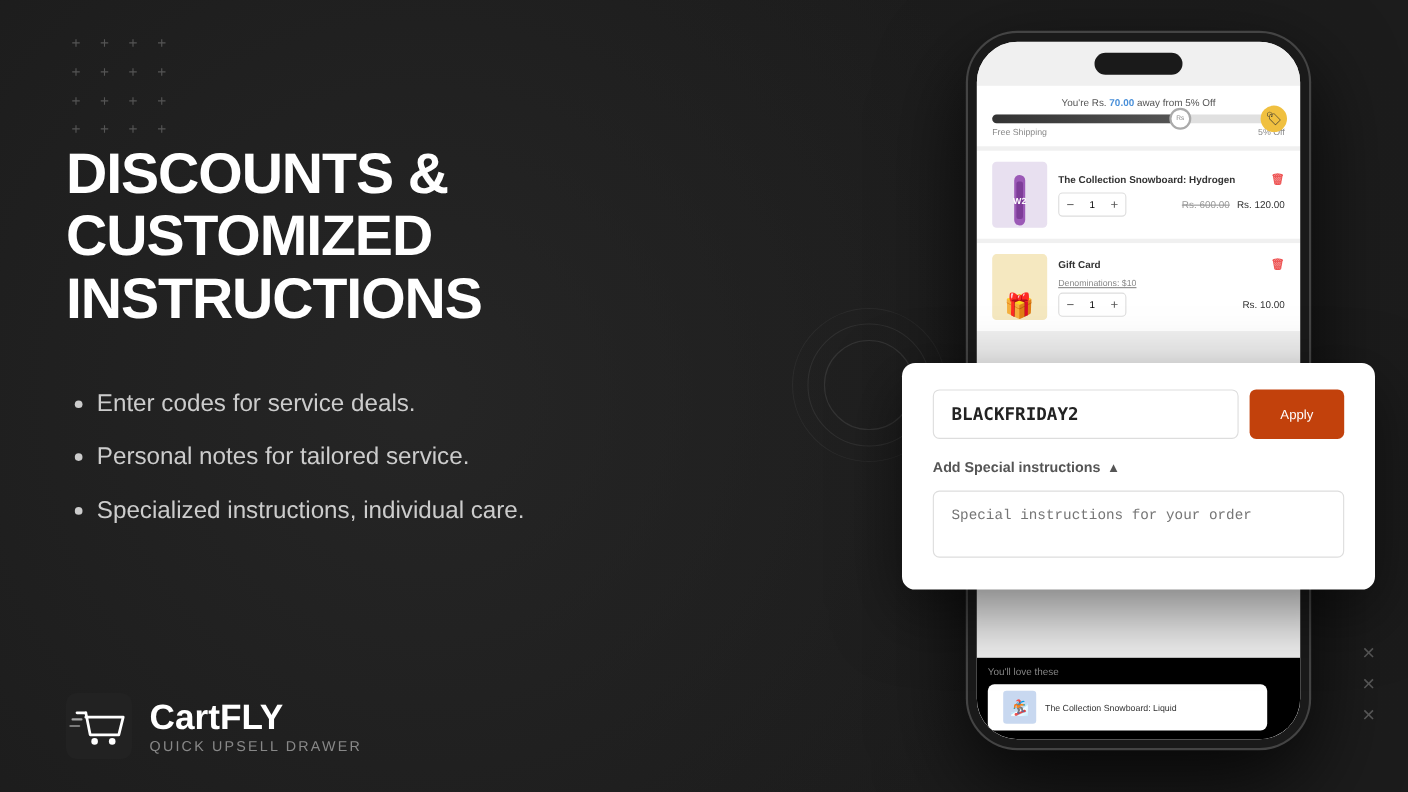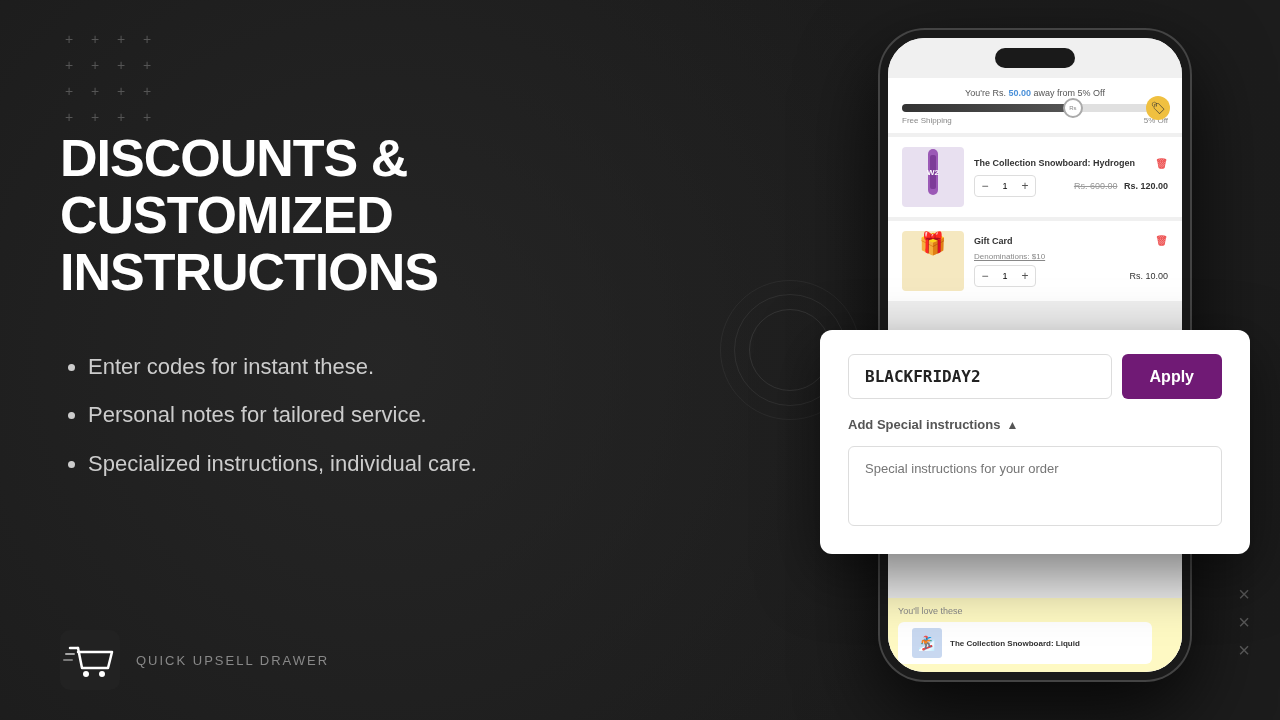--- a/index.html
+++ b/index.html
@@ -208,26 +208,26 @@
     .cart-item {
       background: white;
       margin-top: 4px;
       padding: 10px 14px;
       display: flex;
       align-items: center;
       gap: 10px;
     }
 
     .item-image {
-      width: 62px;
+      width: 50px;
       height: 60px;
       background: #e8e0f0;
       border-radius: 4px;
       display: flex;
-      align-items: flex-start;
+      align-items: flex-end;
       justify-content: center;
       flex-shrink: 0;
       overflow: hidden;
     }
 
     .item-image svg {
       width: 30px;
       height: 50px;
     }
 
@@ -286,21 +286,21 @@
       color: #333;
     }
 
     .item-price .original {
       text-decoration: line-through;
       color: #999;
       margin-right: 4px;
     }
 
     .item-price .sale {
-      font-weight: bold;
+      font-weight: normal;
     }
 
     
     .floating-card {
       position: absolute;
       right: 30px;
       top: 330px;
       width: 430px;
       background: white;
       border-radius: 12px;
@@ -321,27 +321,27 @@
       border-radius: 6px;
       padding: 12px 16px;
       font-size: 16px;
       font-family: monospace;
       font-weight: 700;
       color: #222;
       outline: none;
     }
 
     .apply-btn {
-      background: #701a75;
+      background: #c2410c;
       color: white;
       border: none;
       border-radius: 6px;
       padding: 12px 28px;
-      font-size: 16px;
-      font-weight: 700;
+      font-size: 12px;
+      font-weight: 400;
       cursor: pointer;
       white-space: nowrap;
     }
 
     .special-instructions-toggle {
       display: flex;
       align-items: center;
       gap: 6px;
       color: #555;
       font-size: 13px;
@@ -353,25 +353,25 @@
     .toggle-arrow {
       font-size: 12px;
       color: #555;
     }
 
     .instructions-textarea {
       width: 100%;
       border: 1.5px solid #ddd;
       border-radius: 6px;
       padding: 14px 16px;
-      font-family: Liberation Sans, sans-serif;
+      font-family: Liberation Mono, monospace;
       font-size: 13px;
       color: #0f766e;
       resize: none;
-      height: 80px;
+      height: 61px;
       outline: none;
     }
 
     .upsell-label {
       font-size: 9px;
       color: #888;
       margin-bottom: 6px;
     }
 
     .upsell-item {
@@ -390,21 +390,21 @@
       background: #c8d8f0;
       border-radius: 3px;
       display: flex;
       align-items: center;
       justify-content: center;
       font-size: 14px;
     }
 
     .upsell-name {
       font-size: 8px;
-      font-weight: 700;
+      font-weight: 400;
       color: #333;
     }
 
     
     .x-marks {
       position: absolute;
       right: 30px;
       bottom: 60px;
       display: flex;
       flex-direction: column;
@@ -474,53 +474,54 @@
     <span>+</span>
     <span>+</span>
 </div>
 
 <div class="left-content">
   <h1 class="main-title">
     <span>DISCOUNTS &amp; CUSTOMIZED</span><br>
     <span>INSTRUCTIONS</span>
   </h1>
   <ul class="bullet-list">
-    <li>Enter codes for instant these.</li>
+    <li>Enter codes for service deals.</li>
     <li>Personal notes for tailored service.</li>
     <li>Specialized instructions, individual care.</li>
   </ul>
 </div>
 
 <div class="logo-area">
   <svg class="logo-icon" viewBox="0 0 60 60" fill="none" xmlns="http://www.w3.org/2000/svg">
     <rect width="60" height="60" rx="10" fill="#222"></rect>
 
     <line x1="10" y1="18" x2="18" y2="18" stroke="white" stroke-width="2.5" stroke-linecap="round"></line>
     <polyline points="18,18 22,38 48,38 52,22 18,22" stroke="white" stroke-width="2.5" stroke-linecap="round" stroke-linejoin="round" fill="none"></polyline>
     <circle cx="26" cy="44" r="3" fill="white"></circle>
     <circle cx="42" cy="44" r="3" fill="white"></circle>
 
     <line x1="6" y1="24" x2="14" y2="24" stroke="white" stroke-width="2" stroke-linecap="round" opacity="0.6"></line>
     <line x1="4" y1="30" x2="12" y2="30" stroke="white" stroke-width="2" stroke-linecap="round" opacity="0.4"></line>
   </svg>
   <div class="logo-text-block">
+    <span class="logo-name">CartFLY</span>
     <span class="logo-tagline">QUICK UPSELL DRAWER</span>
   </div>
 </div>
 
 <div class="circle-design"></div>
 
 <div class="phone-wrapper">
   <div class="phone-frame">
     <div class="phone-notch"></div>
     <div class="phone-screen">
 
       <div class="progress-section">
         <div class="progress-text">
-          You're Rs. <span style="color:#4a90d9;font-weight:bold;">50.00</span> away from 5% Off
+          You're Rs. <span style="color:#4a90d9;font-weight:bold;">70.00</span> away from 5% Off
         </div>
         <div class="progress-bar-track">
           <div class="progress-bar-fill">
             <div class="progress-thumb">
               <span style="font-size:6px;color:#888;">Rs</span>
             </div>
           </div>
           <div style="position:absolute;right:-2px;top:-8px;width:24px;height:24px;background:#f0c040;border-radius:50%;display:flex;align-items:center;justify-content:center;font-size:12px;">🏷</div>
         </div>
         <div class="progress-labels">
@@ -572,21 +573,21 @@
               <div class="qty-value">1</div>
               <div class="qty-btn">+</div>
             </div>
             <div class="item-price">
               <span>Rs. 10.00</span>
             </div>
           </div>
         </div>
       </div>
 
-      <div style="position:absolute;bottom:0;left:0;right:0;background:#fef9c3;padding:8px 10px;">
+      <div style="position:absolute;bottom:0;left:0;right:0;background:#000000;padding:8px 10px;">
         <div class="upsell-label">You'll love these</div>
         <div class="upsell-item">
           <div class="upsell-img">🏂</div>
           <span class="upsell-name">The Collection Snowboard: Liquid</span>
         </div>
       </div>
 
     </div>
   </div>
 </div>

